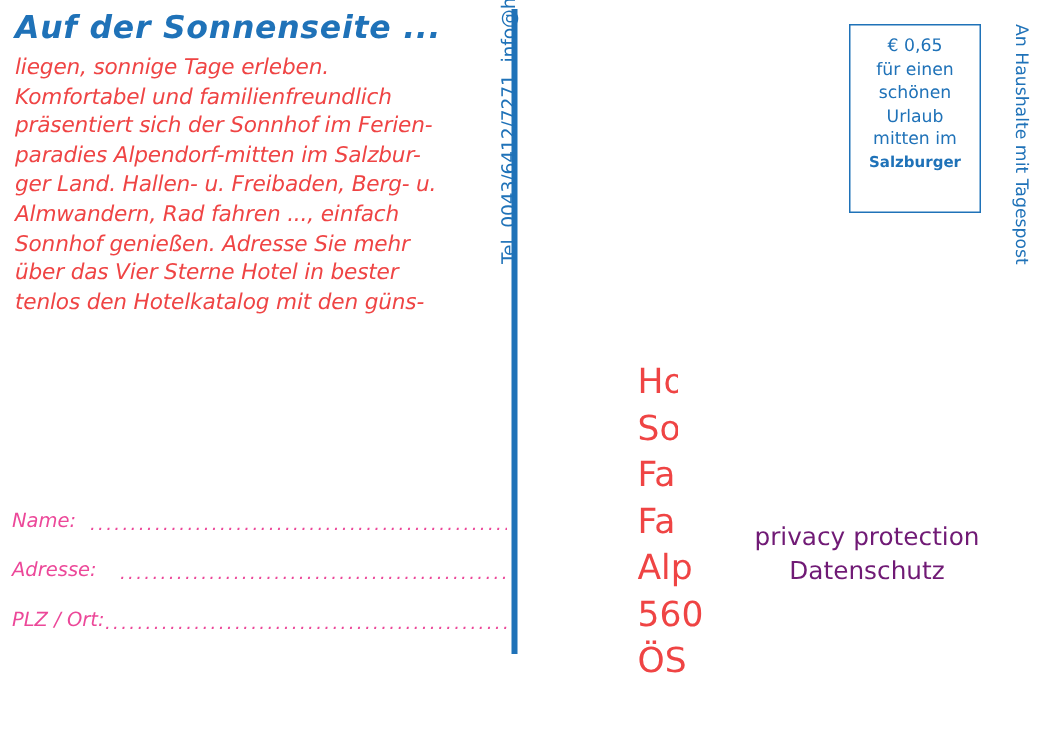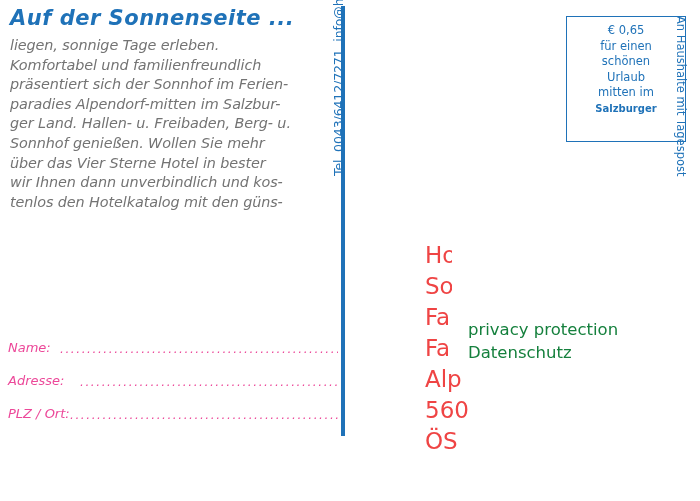--- a/index.html
+++ b/index.html
@@ -39,21 +39,21 @@
     color: #1f72b8;
     white-space: nowrap;
   }
 
   
   .bodytext {
     position: absolute;
     left: 10px;
     top: 36px;
     width: 322px;
-    color: #737373;
+    color: #ef4444;
     font-family: "DejaVu Sans", sans-serif;
     font-size: 14.4px;
     line-height: 19.6px;
     font-style: italic;
     letter-spacing: -0.1px;
   }
   .bodytext div {
     white-space: nowrap;
   }
 
@@ -136,34 +136,35 @@
     position: absolute;
     left: 452px;
     top: 234px;
     width: 248px;
     height: 130px;
     background: #ffffff;
   }
   .privacy-text {
     position: absolute;
     left: 468px;
-    top: 318px;
+    top: 346px;
     width: 220px;
-    color: #15803d;
+    text-align: center;
+    color: #701a75;
     font-family: "DejaVu Sans", sans-serif;
     font-size: 16.5px;
     line-height: 23px;
   }
 
   
   .stampbox {
     position: absolute;
     left: 566px;
     top: 16px;
-    width: 120px;
+    width: 88px;
     height: 126px;
     border: 1px solid #1f72b8;
     color: #1f72b8;
     font-family: "DejaVu Sans", sans-serif;
     font-size: 11.5px;
     line-height: 15.5px;
     text-align: center;
     padding-top: 6px;
     box-sizing: border-box;
   }
@@ -194,23 +195,23 @@
 <div class="postcard">
 
   <div class="headline">Auf der Sonnenseite ...</div>
 
   <div class="bodytext">
     <div>liegen, sonnige Tage erleben.</div>
     <div>Komfortabel und familienfreundlich</div>
     <div>präsentiert sich der Sonnhof im Ferien-</div>
     <div>paradies Alpendorf-mitten im Salzbur-</div>
     <div>ger Land. Hallen- u. Freibaden, Berg- u.</div>
-    <div>Sonnhof genießen. Wollen Sie mehr</div>
+    <div>Almwandern, Rad fahren ..., einfach</div>
+    <div>Sonnhof genießen. Adresse Sie mehr</div>
     <div>über das Vier Sterne Hotel in bester</div>
-    <div>wir Ihnen dann unverbindlich und kos-</div>
     <div>tenlos den Hotelkatalog mit den güns-</div>
   </div>
 
   <div class="formarea">
     <div class="formrow r1">
       <span class="lbl">Name:</span>
       <span class="dots">..........................................................................</span>
     </div>
     <div class="formrow r2">
       <span class="lbl">Adresse:</span>

